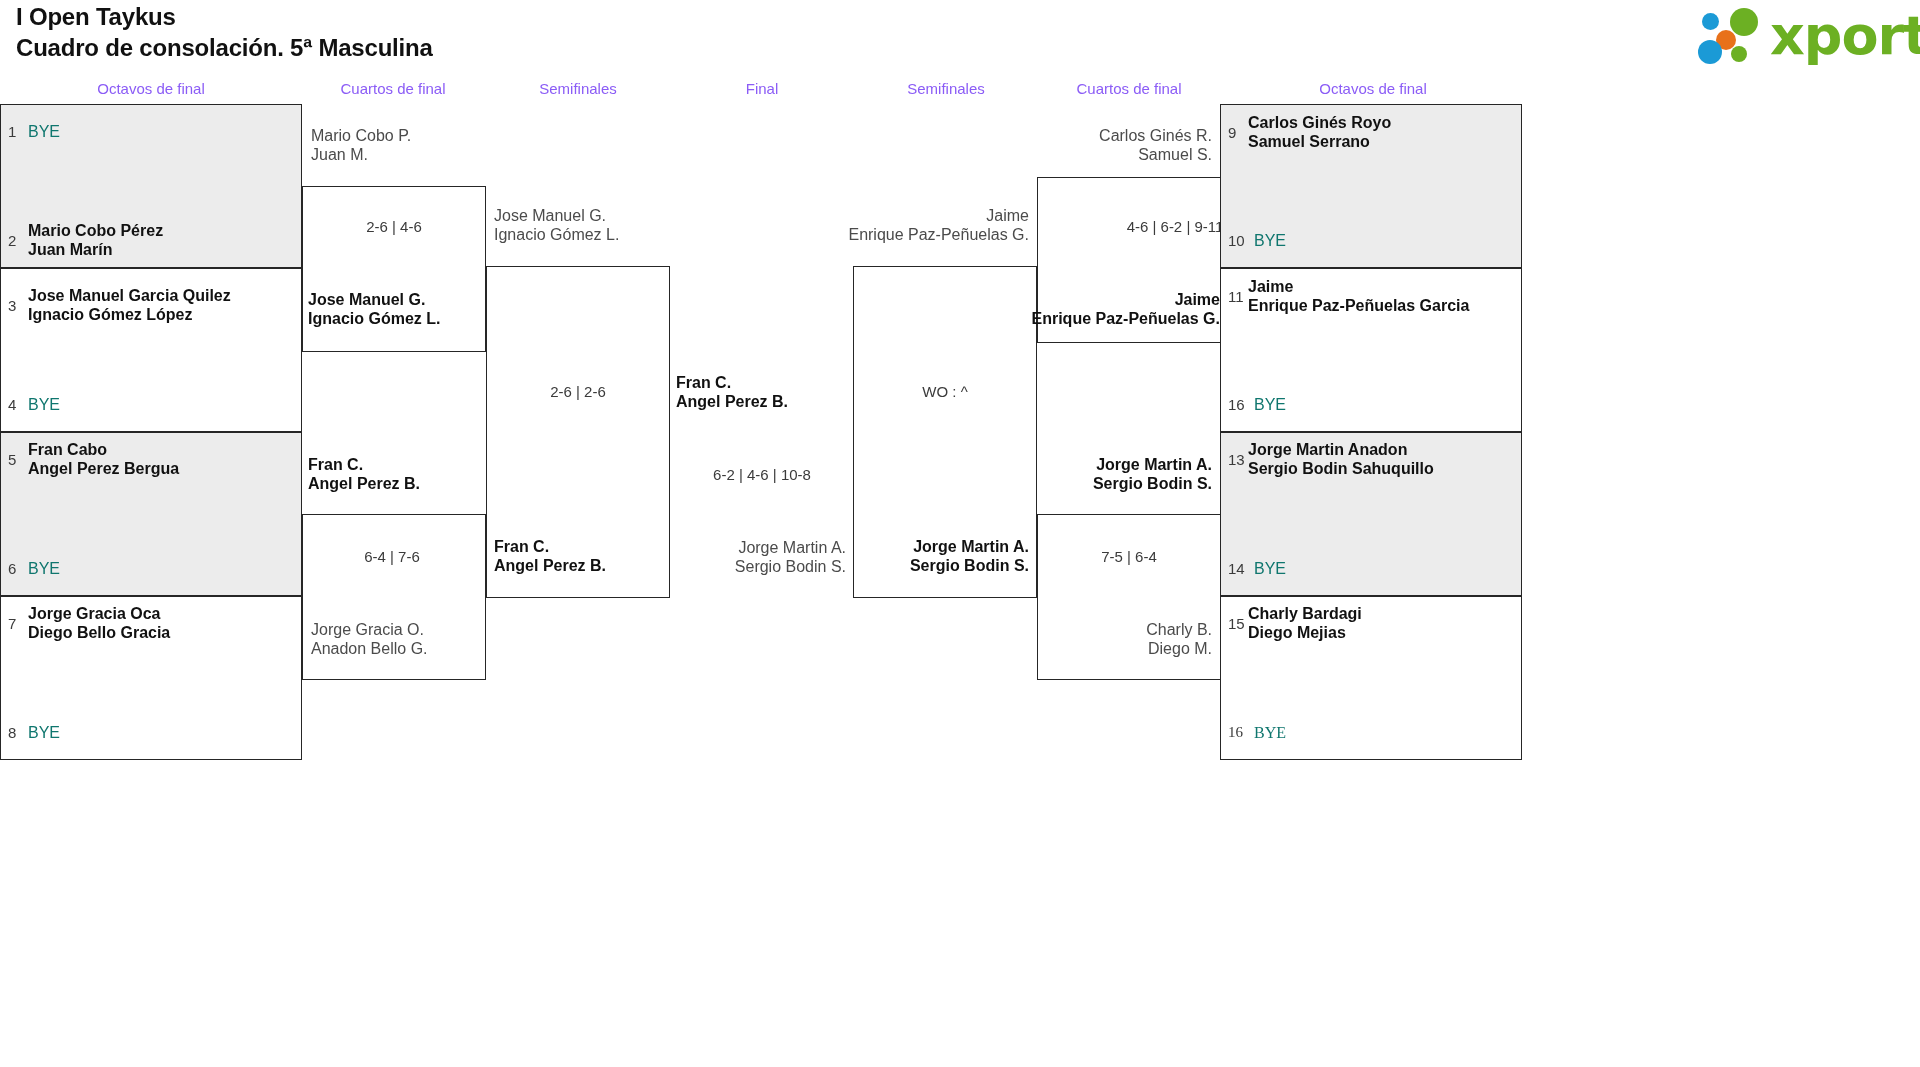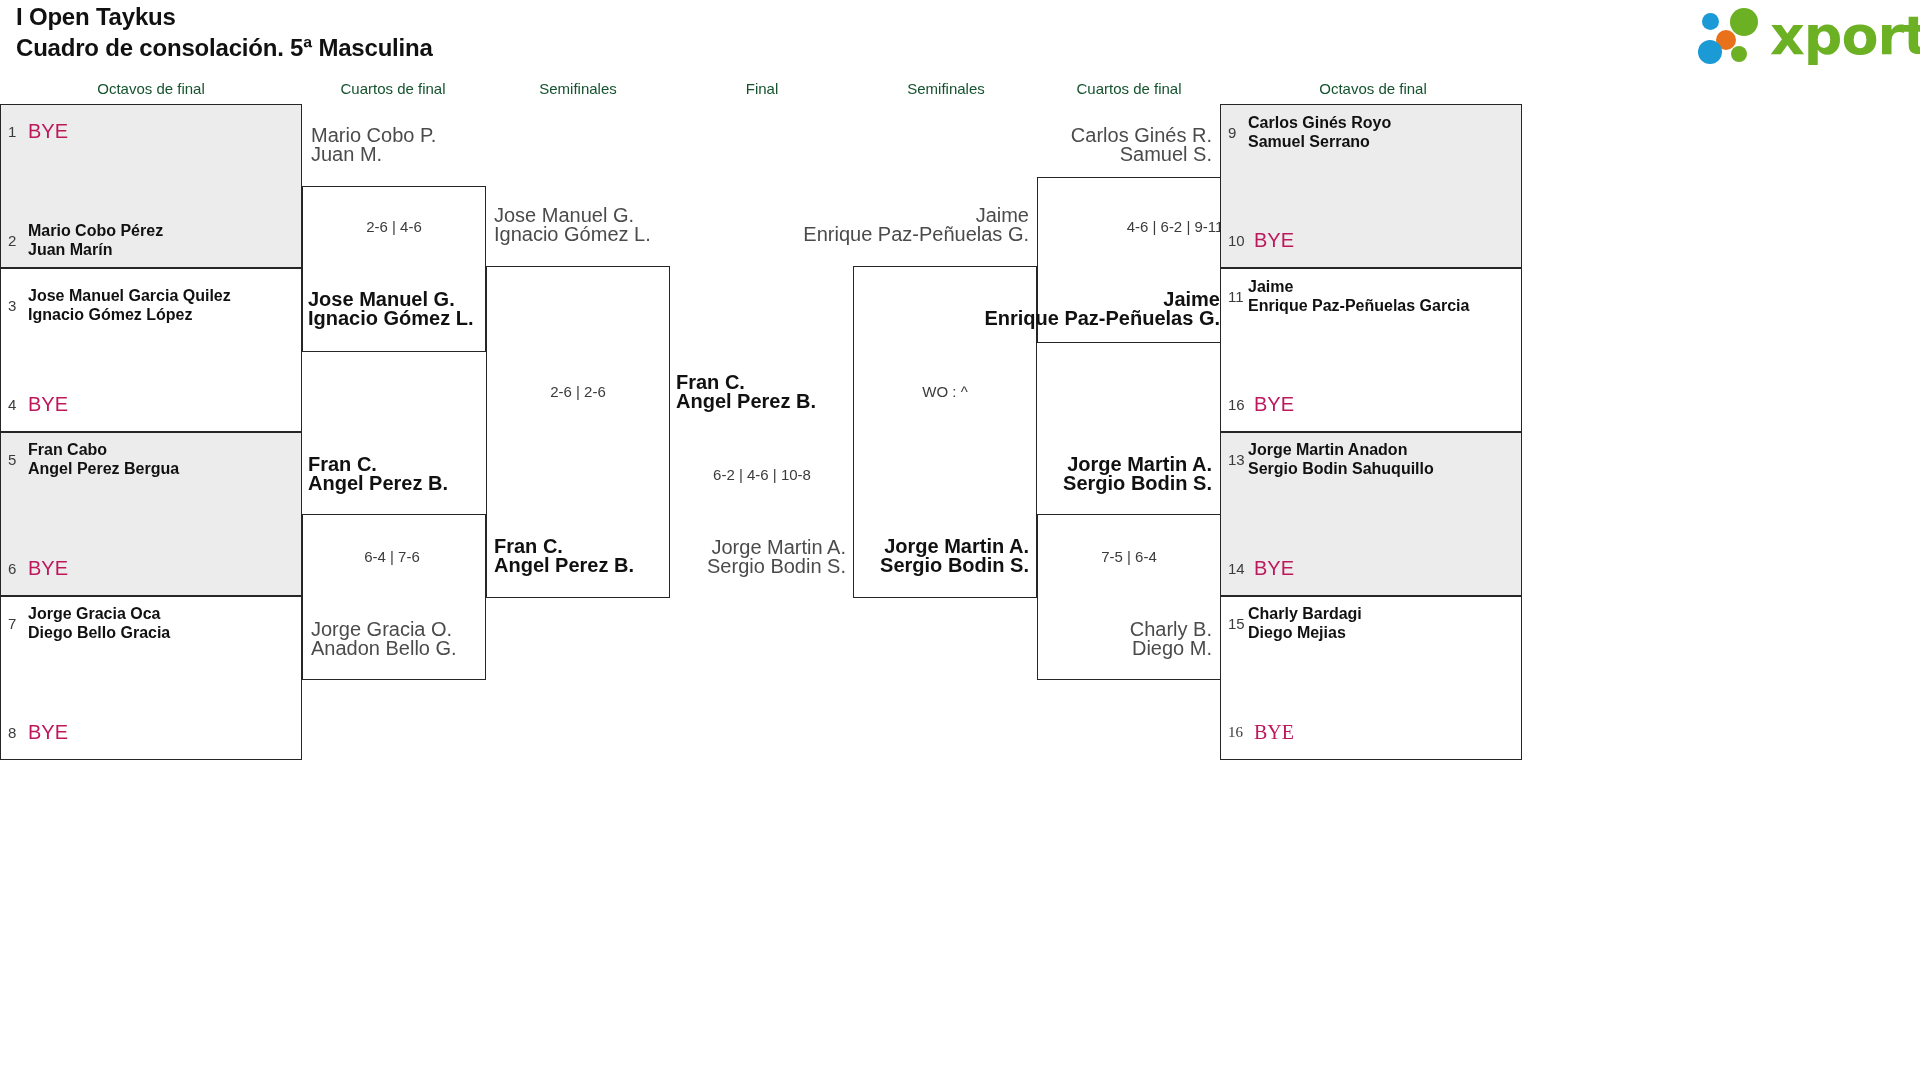--- a/index.html
+++ b/index.html
@@ -18,42 +18,42 @@
   #title-line1{font-size:24px;font-weight:700;line-height:30px;letter-spacing:-0.2px;color:#111;}
   #title-line2{font-size:24px;font-weight:700;line-height:31px;letter-spacing:-0.2px;color:#111;}
   
   #logo{position:absolute;left:1690px;top:4px;width:225px;height:62px;}
   #logo-dots{position:absolute;left:0;top:4px;width:78px;height:58px;}
   .dot{position:absolute;border-radius:50%;}
   #logo-word{position:absolute;left:72px;top:2px;font-size:54px;font-weight:700;color:#6cb023;letter-spacing:-1px;line-height:60px;font-family:"DejaVu Sans", sans-serif;}
   
   .round-header{
     position:absolute;top:78px;height:22px;line-height:22px;
-    font-size:15px;color:#14532d;text-align:center;font-weight:400;
+    font-size:15px;color:#8b5cf6;text-align:center;font-weight:400;
   }
   
   .cell{
     position:absolute;
     box-sizing:border-box;
     border:1px solid #262626;
     background:#ffffff;
   }
   .cell.shade{background:#ececec;}
   
   .entry{position:absolute;display:flex;align-items:center;}
   .entry.left{left:8px;}
   .seed{
     font-size:15px;color:#3b3b3b;width:20px;text-align:left;flex:none;
     font-weight:400;
   }
   .names{font-size:16px;line-height:19px;color:#111;}
   .names.bold{font-weight:700;}
-  .bye{font-size:20px;color:#be185d;line-height:19px;font-weight:400;}
-  
-  .ftext{position:absolute;font-size:20px;line-height:19px;}
+  .bye{font-size:16px;color:#0f766e;line-height:19px;font-weight:400;}
+  
+  .ftext{position:absolute;font-size:16px;line-height:19px;}
   .ftext.bold{font-weight:700;color:#111;}
   .ftext.dim{font-weight:400;color:#4b4b4b;}
   .ftext.rt{text-align:right;}
   .score{position:absolute;font-size:15px;color:#3b3b3b;line-height:18px;text-align:center;font-weight:400;}
 </style>
 </head>
 <body>
 
 <div id="header">
   <div id="title-block">

